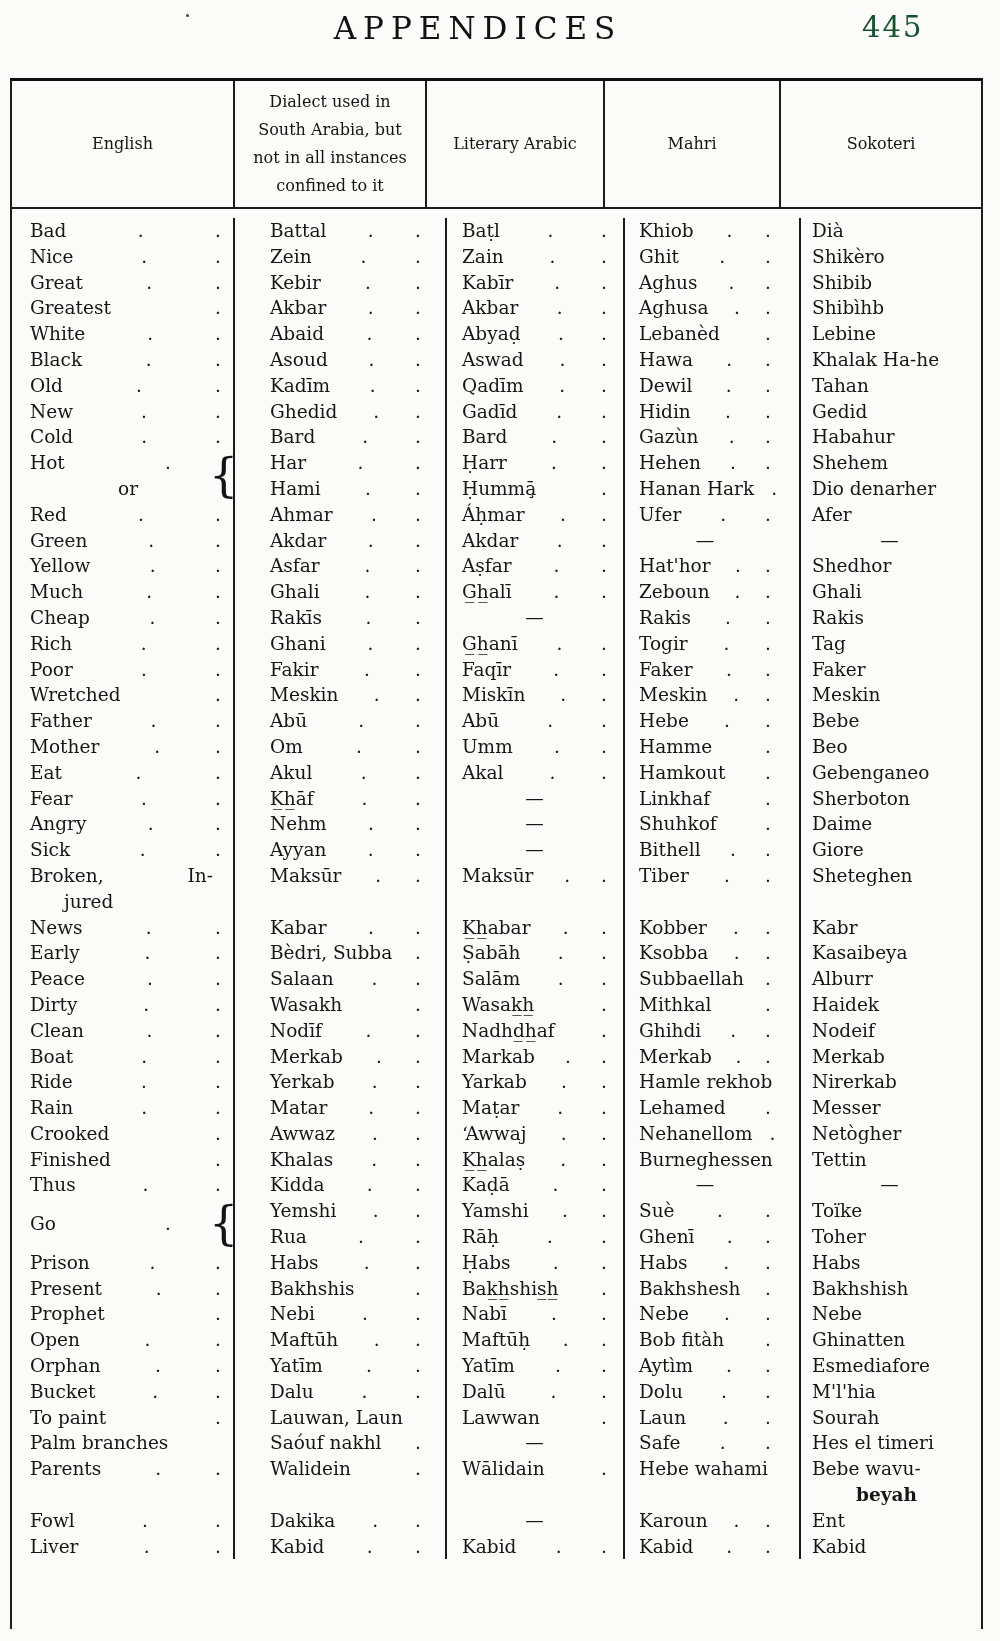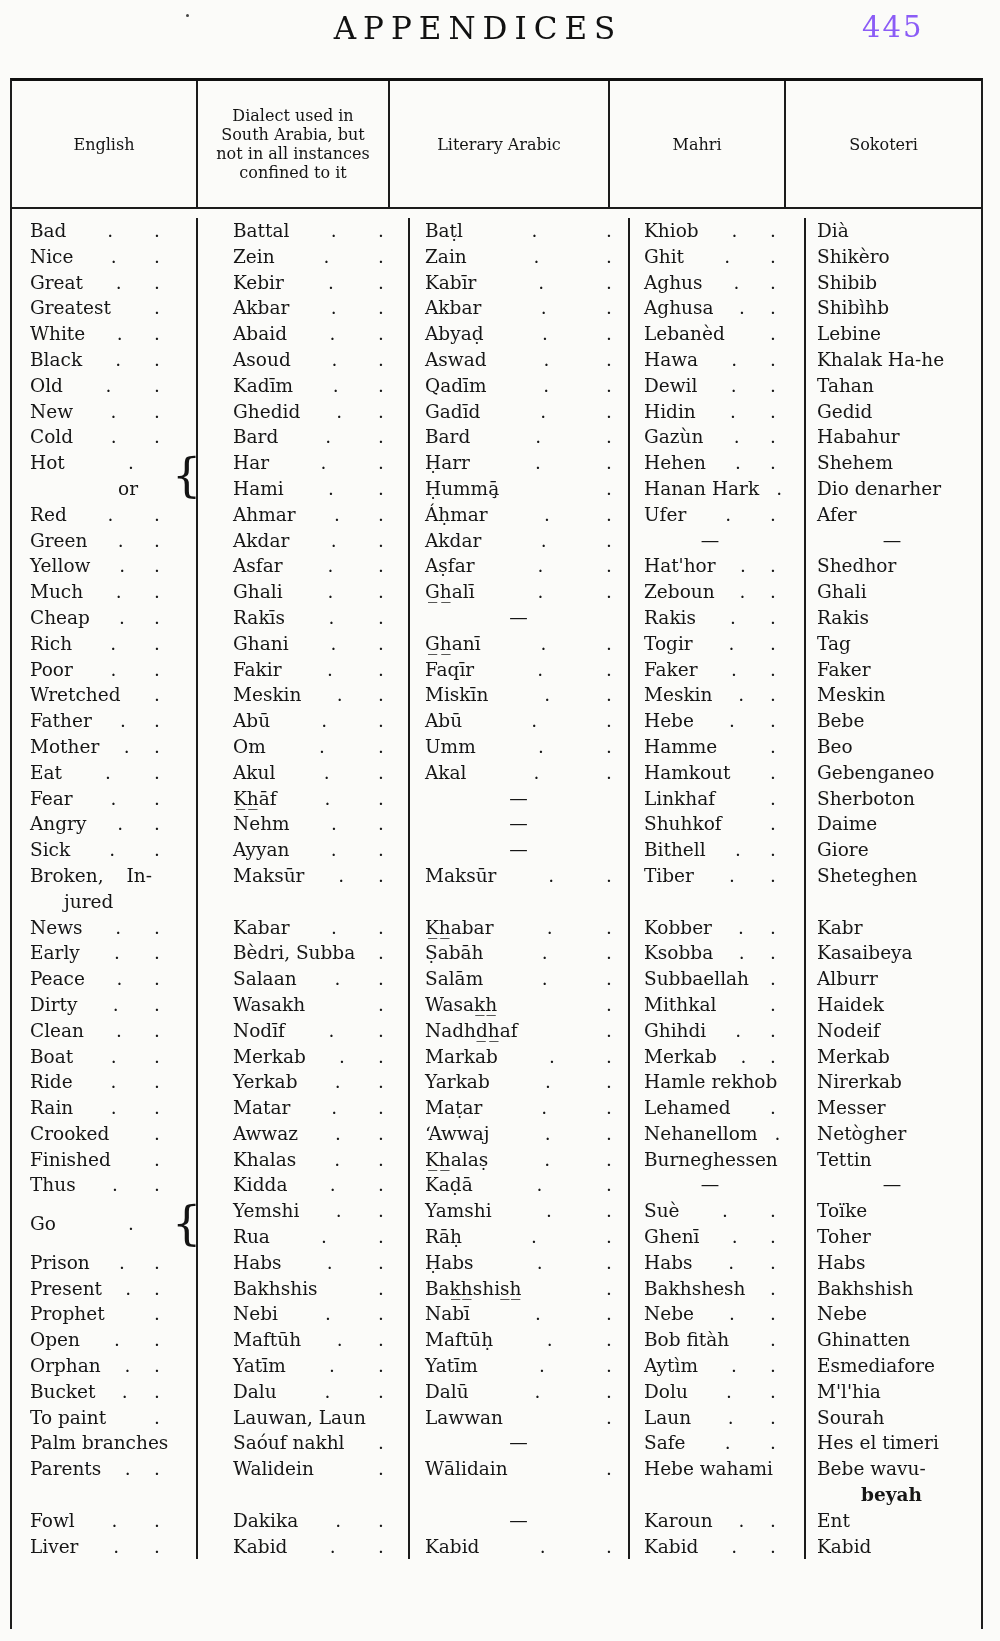--- a/index.html
+++ b/index.html
@@ -7,46 +7,46 @@
     width:1000px;height:1641px;position:relative;overflow:hidden;
     background:#fbfbf9;color:#161616;
     font-family:"DejaVu Serif","Liberation Serif",serif;
     -webkit-font-smoothing:antialiased;
   }
   .page-title{
     position:absolute;top:10px;left:13px;width:930px;text-align:center;
     font-size:31px;letter-spacing:7px;color:#111;
   }
   .page-number{
-    position:absolute;top:10px;left:862px;font-size:29px;letter-spacing:2px;color:#8b5cf6;
+    position:absolute;top:10px;left:862px;font-size:29px;letter-spacing:2px;color:#14532d;
   }
   .speck{position:absolute;top:14px;left:186px;width:3px;height:3px;background:#444;border-radius:50%;}
   .tbl{
     position:absolute;left:10px;top:78px;width:973px;height:1551px;
     border-left:2px solid #1d1d1d;border-right:2px solid #1d1d1d;border-top:3px solid #101010;
     box-sizing:border-box;background:transparent;
   }
   .thead{display:flex;height:128px;box-sizing:border-box;}
   .th{
     box-sizing:border-box;display:flex;align-items:center;justify-content:center;text-align:center;
-    font-size:16px;line-height:19px;color:#141414;
+    font-size:16px;line-height:28px;color:#141414;
     border-right:2px solid #1b1b1b;border-bottom:2px solid #1b1b1b;
     padding:2px 10px;
   }
   .th:last-child{border-right:none;}
-  .c0{width:186px;} .c1{width:192px;} .c2{width:220px;} .c3{width:176px;} .c4{flex:1;}
+  .c0{width:223px;} .c1{width:192px;} .c2{width:178px;} .c3{width:176px;} .c4{flex:1;}
   .tbody{padding-top:9px;}
   .tr{display:flex;height:25.8px;box-sizing:border-box;}
   .td{
     box-sizing:border-box;position:relative;
     display:flex;justify-content:space-between;align-items:baseline;
     font-size:18.5px;line-height:25.8px;white-space:nowrap;
   }
   .td.c0,.td.c1,.td.c2,.td.c3{border-right:2px solid #1b1b1b;}
-  .td.c0{padding:0 36px 0 18px;}
+  .td.c0{padding:0 12px 0 18px;}
   .td.c1{padding:0 24px 0 15px;margin-left:20px;}
   .td.c2{padding:0 16px 0 15px;}
   .td.c3{padding:0 28px 0 14px;gap:17px;}
   .td.c4{padding:0 14px 0 11px;}
   .td.dash{justify-content:center;}
   .dt{flex:0 0 auto;}
   .word{flex:0 0 auto;}
   .brace{
     position:absolute;right:4px;top:0;height:51.6px;width:20px;
     font-size:46px;line-height:51.6px;font-weight:400;color:#141414;

